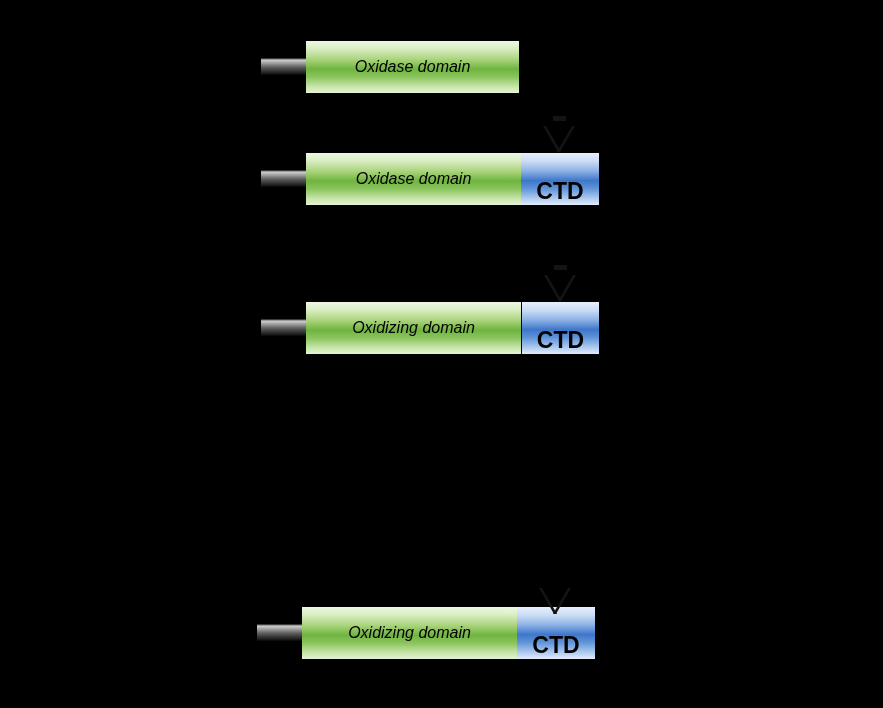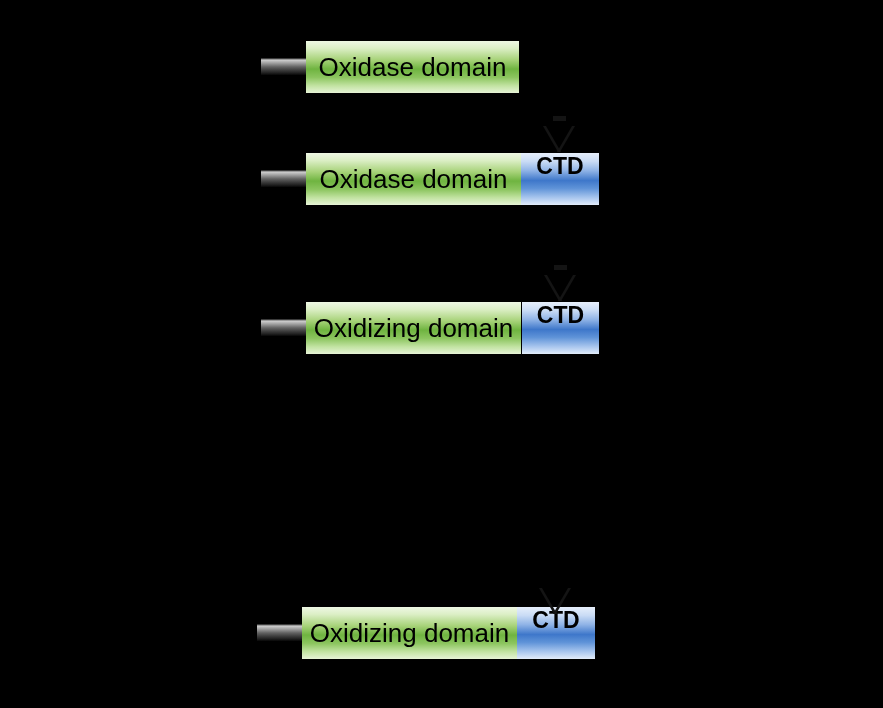--- a/index.html
+++ b/index.html
@@ -52,42 +52,43 @@
         #8cc55f 70%,
         #c2e3a2 86%,
         #e6f3d6 100%);
     display: flex;
     align-items: center;
     justify-content: center;
     box-sizing: border-box;
   }
   .domain-label {
     color: #000000;
-    font-size: 26px;
+    font-size: 16px;
     font-family: "Liberation Sans", sans-serif;
     font-weight: 400;
     white-space: nowrap;
     letter-spacing: 0px;
+    font-style: italic;
   }
 
   
   .ctd-box {
     position: absolute;
     top: 0;
     height: 52px;
     background: linear-gradient(to bottom,
         #e7effb 0%,
         #cadcf5 16%,
         #8fb3e6 34%,
         #3e77ca 53%,
         #5f93d8 68%,
         #a9c6ee 86%,
         #e2ecfa 100%);
     display: flex;
-    align-items: flex-start;
+    align-items: flex-end;
     justify-content: center;
     box-sizing: border-box;
   }
   .ctd-label {
     color: #000000;
     font-size: 23px;
     font-family: "Liberation Sans", sans-serif;
     font-weight: bold;
     white-space: nowrap;
   }

